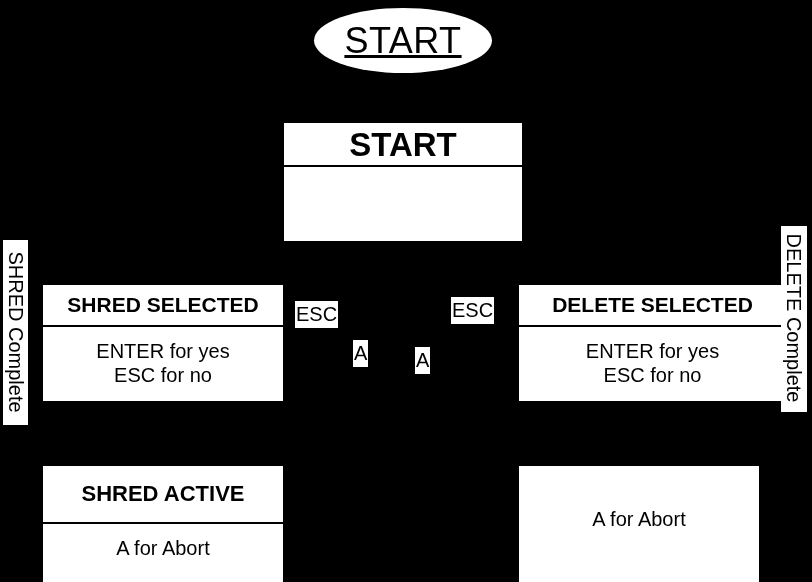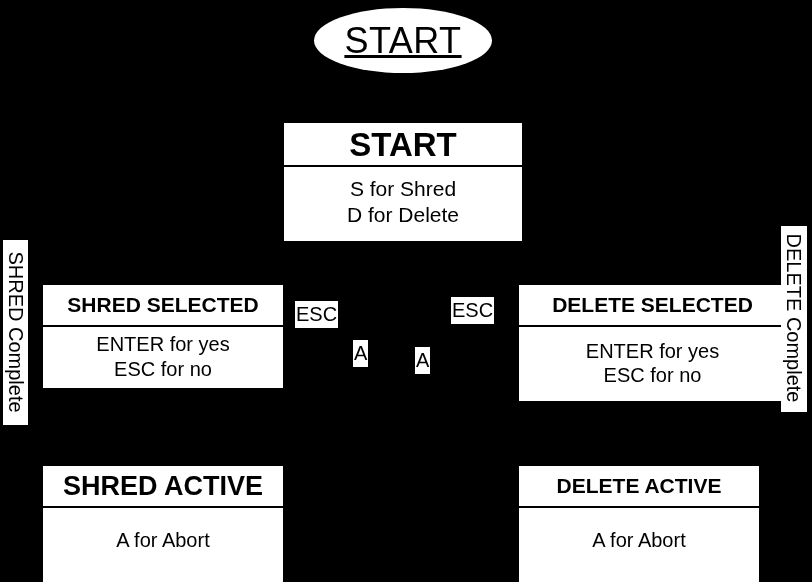--- a/index.html
+++ b/index.html
@@ -80,35 +80,35 @@
   }
 
   
   #node-none {
     left: 284px; top: 123px; width: 238px; height: 118px;
   }
   #node-none .node-box-title { height: 44px; font-size: 33px; padding-top: 2px; }
   #node-none .node-box-body { font-size: 21px; padding-bottom: 4px; }
 
   #node-shred-selected {
-    left: 43px; top: 285px; width: 240px; height: 103px;
+    left: 43px; top: 285px; width: 240px; height: 116px;
   }
   #node-shred-selected .node-box-title { height: 42px; font-size: 21px; }
   #node-shred-selected .node-box-body { font-size: 20px; padding-bottom: 2px; }
 
   #node-delete-selected {
     left: 519px; top: 285px; width: 267px; height: 116px;
   }
   #node-delete-selected .node-box-title { height: 42px; font-size: 21px; }
   #node-delete-selected .node-box-body { font-size: 20px; padding-bottom: 2px; }
 
   #node-shred-active {
     left: 43px; top: 466px; width: 240px; height: 120px;
   }
-  #node-shred-active .node-box-title { height: 42px; font-size: 27px; }
+  #node-shred-active .node-box-title { height: 58px; font-size: 22px; }
   #node-shred-active .node-box-body { font-size: 20px; padding-bottom: 14px; }
 
   #node-delete-active {
     left: 519px; top: 466px; width: 240px; height: 120px;
   }
   #node-delete-active .node-box-title { height: 42px; font-size: 21px; }
   #node-delete-active .node-box-body { font-size: 20px; padding-bottom: 14px; }
 
   
   .edge-label {
@@ -177,24 +177,20 @@
 <body>
 
 <div id="diagram">
 
   <div class="node-ellipse" id="node-start">
     <span class="node-ellipse-label">START</span>
   </div>
 
   <div class="node-box" id="node-none">
     <div class="node-box-title">START</div>
-    <div class="node-box-body">
-      <span class="body-line">S for Shred</span>
-      <span class="body-line">D for Delete</span>
-    </div>
   </div>
 
   <div class="node-box" id="node-shred-selected">
     <div class="node-box-title">SHRED SELECTED</div>
     <div class="node-box-body">
       <span class="body-line">ENTER for yes</span>
       <span class="body-line">ESC for no</span>
     </div>
   </div>
 
@@ -207,21 +203,20 @@
   </div>
 
   <div class="node-box" id="node-shred-active">
     <div class="node-box-title">SHRED ACTIVE</div>
     <div class="node-box-body">
       <span class="body-line">A for Abort</span>
     </div>
   </div>
 
   <div class="node-box" id="node-delete-active">
-    <div class="node-box-title">DELETE ACTIVE</div>
     <div class="node-box-body">
       <span class="body-line">A for Abort</span>
     </div>
   </div>
 
   <div class="edge-label" id="edge-label-esc-left">ESC</div>
 
   <div class="edge-label" id="edge-label-esc-right">ESC</div>
 
   <div class="edge-label" id="edge-label-a-left">A</div>

